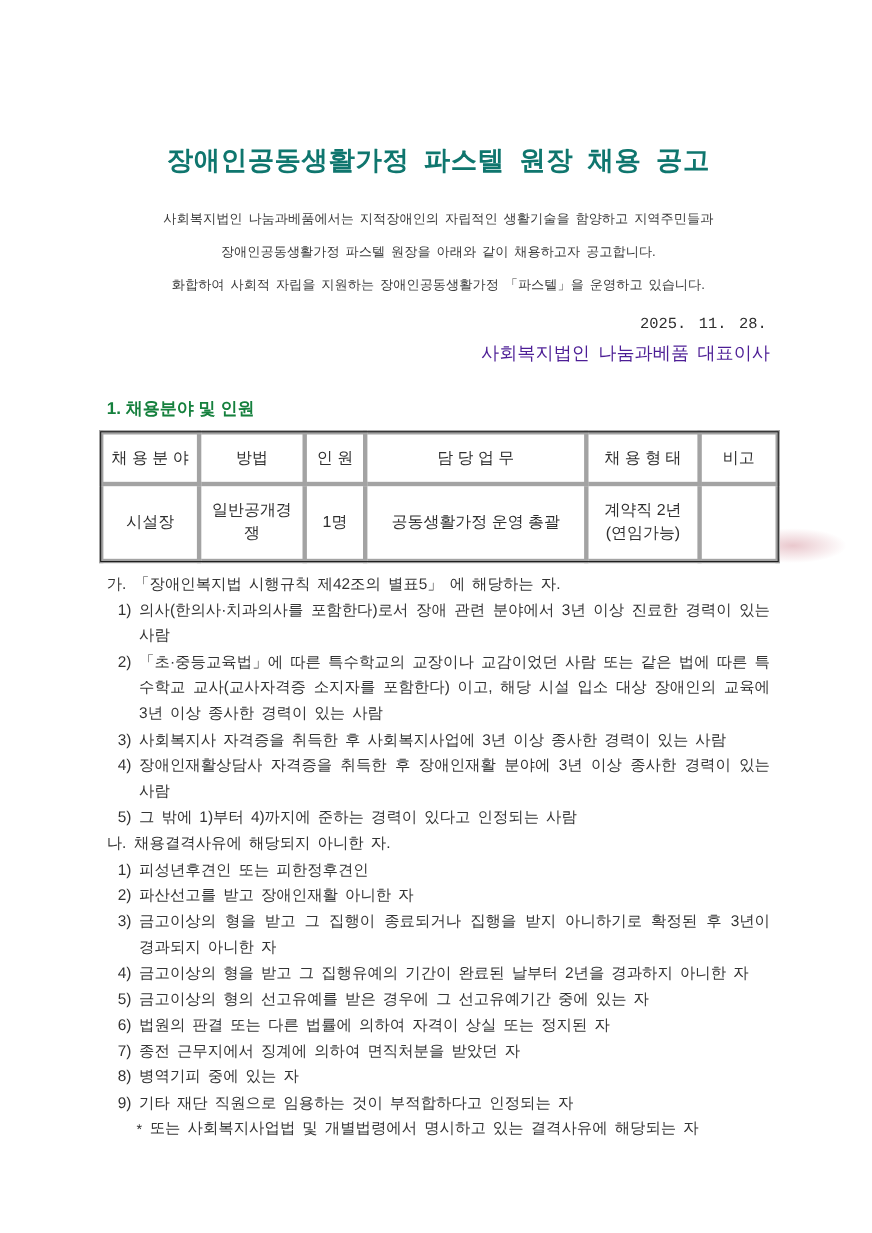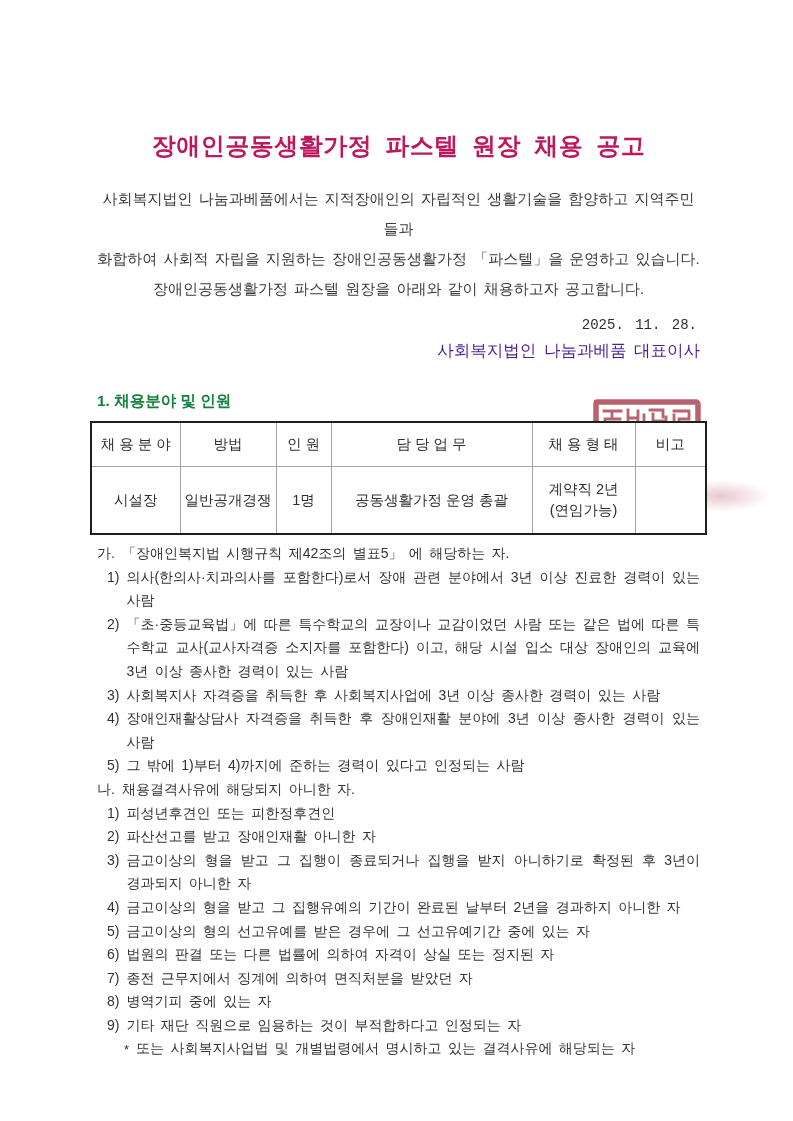--- a/index.html
+++ b/index.html
@@ -13,28 +13,28 @@
   .page {
     position:relative;
     width:793px; height:1121px;
     padding:0 93px 0 97px;
   }
   .doc-title {
     margin-top:130px;
     text-align:center;
     font-size:24px;
     font-weight:bold;
-    color:#be185d;
+    color:#0f766e;
     letter-spacing:0.5px;
     word-spacing:6px;
   }
   .intro {
     margin-top:22px;
     text-align:center;
-    font-size:15px;
+    font-size:12px;
     line-height:30px;
     color:#3a3a3a;
     word-spacing:2px;
   }
   .date-line {
     margin-top:13px;
     text-align:right;
     font-size:14px;
     color:#2e2e2e;
     padding-right:3px;
@@ -75,21 +75,21 @@
   table.recruit {
     margin-top:9px;
     margin-left:-7px;
     width:615px;
     border-collapse:collapse;
     table-layout:fixed;
     position:relative; z-index:2;
     background:#fff;
   }
   table.recruit th, table.recruit td {
-    border:1px solid #a3a3a3;
+    border:4px solid #a3a3a3;
     font-weight:normal;
     font-size:14.5px;
     color:#2e2e2e;
     text-align:center;
     vertical-align:middle;
     padding:12px 4px;
   }
   table.recruit { border:2px solid #1e1e1e; outline:1px solid #1e1e1e; outline-offset:-2px; }
   table.recruit th { height:36px; }
   table.recruit td { height:58px; white-space:pre-line; line-height:21px; }
@@ -111,22 +111,22 @@
 </style>
 </head>
 <body>
 
 <div class="page">
 
   <h1 class="doc-title">장애인공동생활가정 파스텔 원장 채용 공고</h1>
 
   <div class="intro">
     <div>사회복지법인 나눔과베품에서는 지적장애인의 자립적인 생활기술을 함양하고 지역주민들과</div>
+    <div>장애인공동생활가정 파스텔 원장을 아래와 같이 채용하고자 공고합니다.</div>
     <div>화합하여 사회적 자립을 지원하는 장애인공동생활가정 「파스텔」을 운영하고 있습니다.</div>
-    <div>장애인공동생활가정 파스텔 원장을 아래와 같이 채용하고자 공고합니다.</div>
   </div>
 
   <div class="date-line">2025. 11. 28.</div>
   <div class="signer-line">사회복지법인 나눔과베품 대표이사</div>
 
   <div class="seal-smudge"></div>
 
   <div class="seal">
     <svg width="110" height="108" viewBox="0 0 110 108" xmlns="http://www.w3.org/2000/svg">
       <defs>

